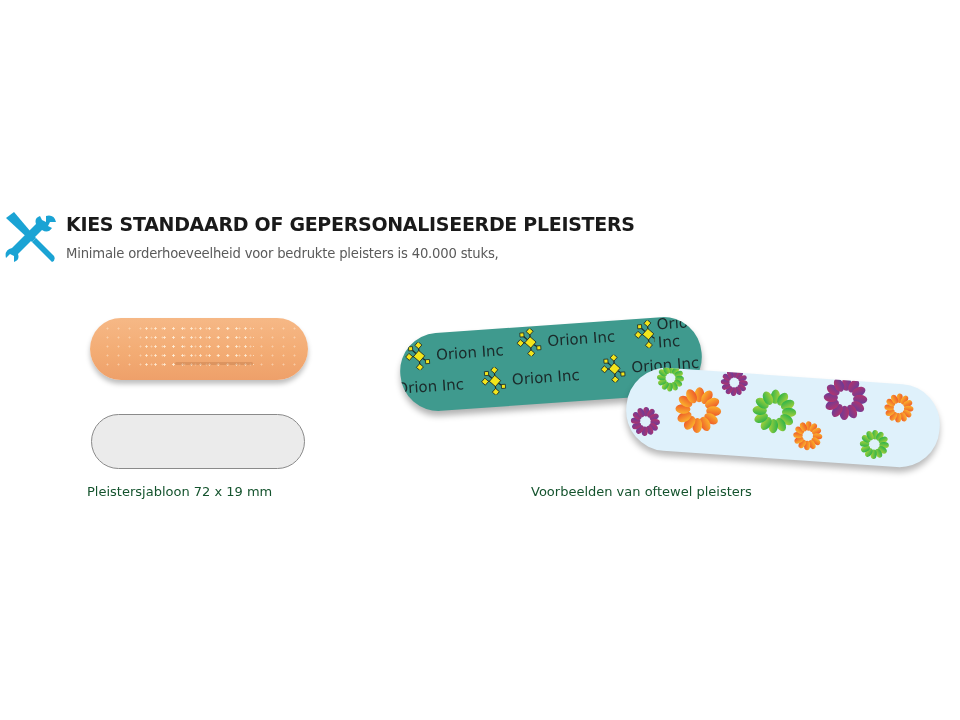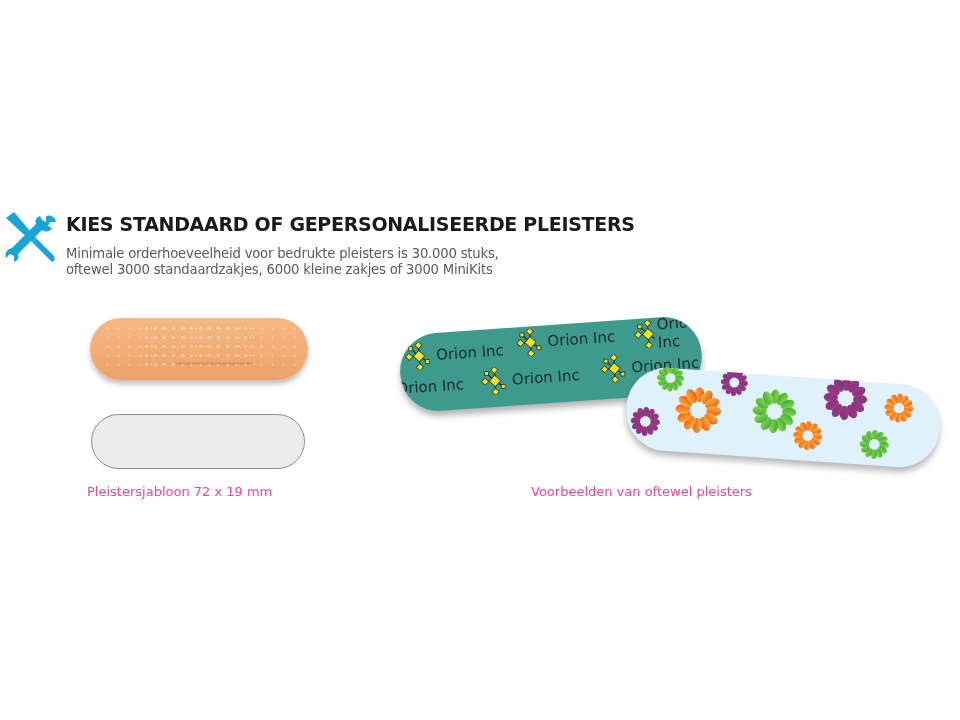--- a/index.html
+++ b/index.html
@@ -17,21 +17,21 @@
           box-shadow:0 4px 5px rgba(0,0,0,0.25); overflow:hidden; }
   .skin .pad { position:absolute; left:52px; top:6px; width:112px; height:45px;
       background-image:radial-gradient(circle, rgba(255,240,220,0.9) 0.9px, transparent 1.3px);
       background-size:9px 9px; }
   .skin .dots { position:absolute; left:12px; top:6px; width:194px; height:48px;
       background-image:radial-gradient(circle, rgba(255,230,205,0.55) 0.8px, transparent 1.2px);
       background-size:11px 9px; }
   .skin .fold { position:absolute; left:85px; top:44px; width:78px; height:3px; background:rgba(200,130,80,0.5); border-radius:2px; }
   .template { left:91px; top:414px; width:214px; height:55px; border-radius:28px;
               background:#ebebeb; border:1.5px solid #8a8a8a; box-sizing:border-box; }
-  .caption { position:absolute; font-size:13px; color:#ec4899; white-space:nowrap; }
+  .caption { position:absolute; font-size:13px; color:#14532d; white-space:nowrap; }
   .cap-left { left:87px; top:484px; }
   .cap-right { left:531px; top:484px; }
   .teal { left:400px; top:325px; width:302px; height:78px; border-radius:38px;
           background:#3f9a8e; transform:rotate(-4deg); box-shadow:0 5px 6px rgba(0,0,0,0.3); overflow:hidden; }
   .orion { position:absolute; display:flex; align-items:center; }
   .orion span.txt { font-size:15px; color:#1b2a2a; margin-left:3px; font-family:"DejaVu Sans", sans-serif; }
   .lightblue { left:626px; top:376px; width:314px; height:83px; border-radius:40px;
                background:#dff1fb; transform:rotate(4deg); box-shadow:0 5px 6px rgba(0,0,0,0.28); overflow:hidden; }
 </style>
 </head>
@@ -42,22 +42,21 @@
 
     <path d="M4 10 L12 4 L34 30 L30 34 Z"></path>
     <path d="M30 34 L34 30 L52 48 Q54 52 50 54 L48 52 Z"></path>
 
     <path d="M44 8 Q52 6 54 14 L48 14 L46 18 L50 20 Q46 26 40 22 L16 46 Q18 52 12 54 L12 48 L8 46 L4 50 Q2 42 10 40 L34 16 Q32 10 38 8 L40 12 L44 14 Z"></path>
   </g>
 </svg>
 
 <div class="title">KIES STANDAARD OF GEPERSONALISEERDE PLEISTERS</div>
 <div class="subtitle">
-  <div>Minimale orderhoeveelheid voor bedrukte pleisters is 30.000 stuks,</div>
-  <div>oftewel 3000 standaardzakjes, 6000 kleine zakjes of 3000 MiniKits</div>
+  <div>Minimale orderhoeveelheid voor bedrukte pleisters is 40.000 stuks,</div>
 </div>
 
 <div class="bandage skin">
   <div class="dots"></div>
   <div class="pad"></div>
   <div class="fold"></div>
 </div>
 <div class="bandage template"></div>
 <div class="caption cap-left">Pleistersjabloon 72 x 19 mm</div>
 

